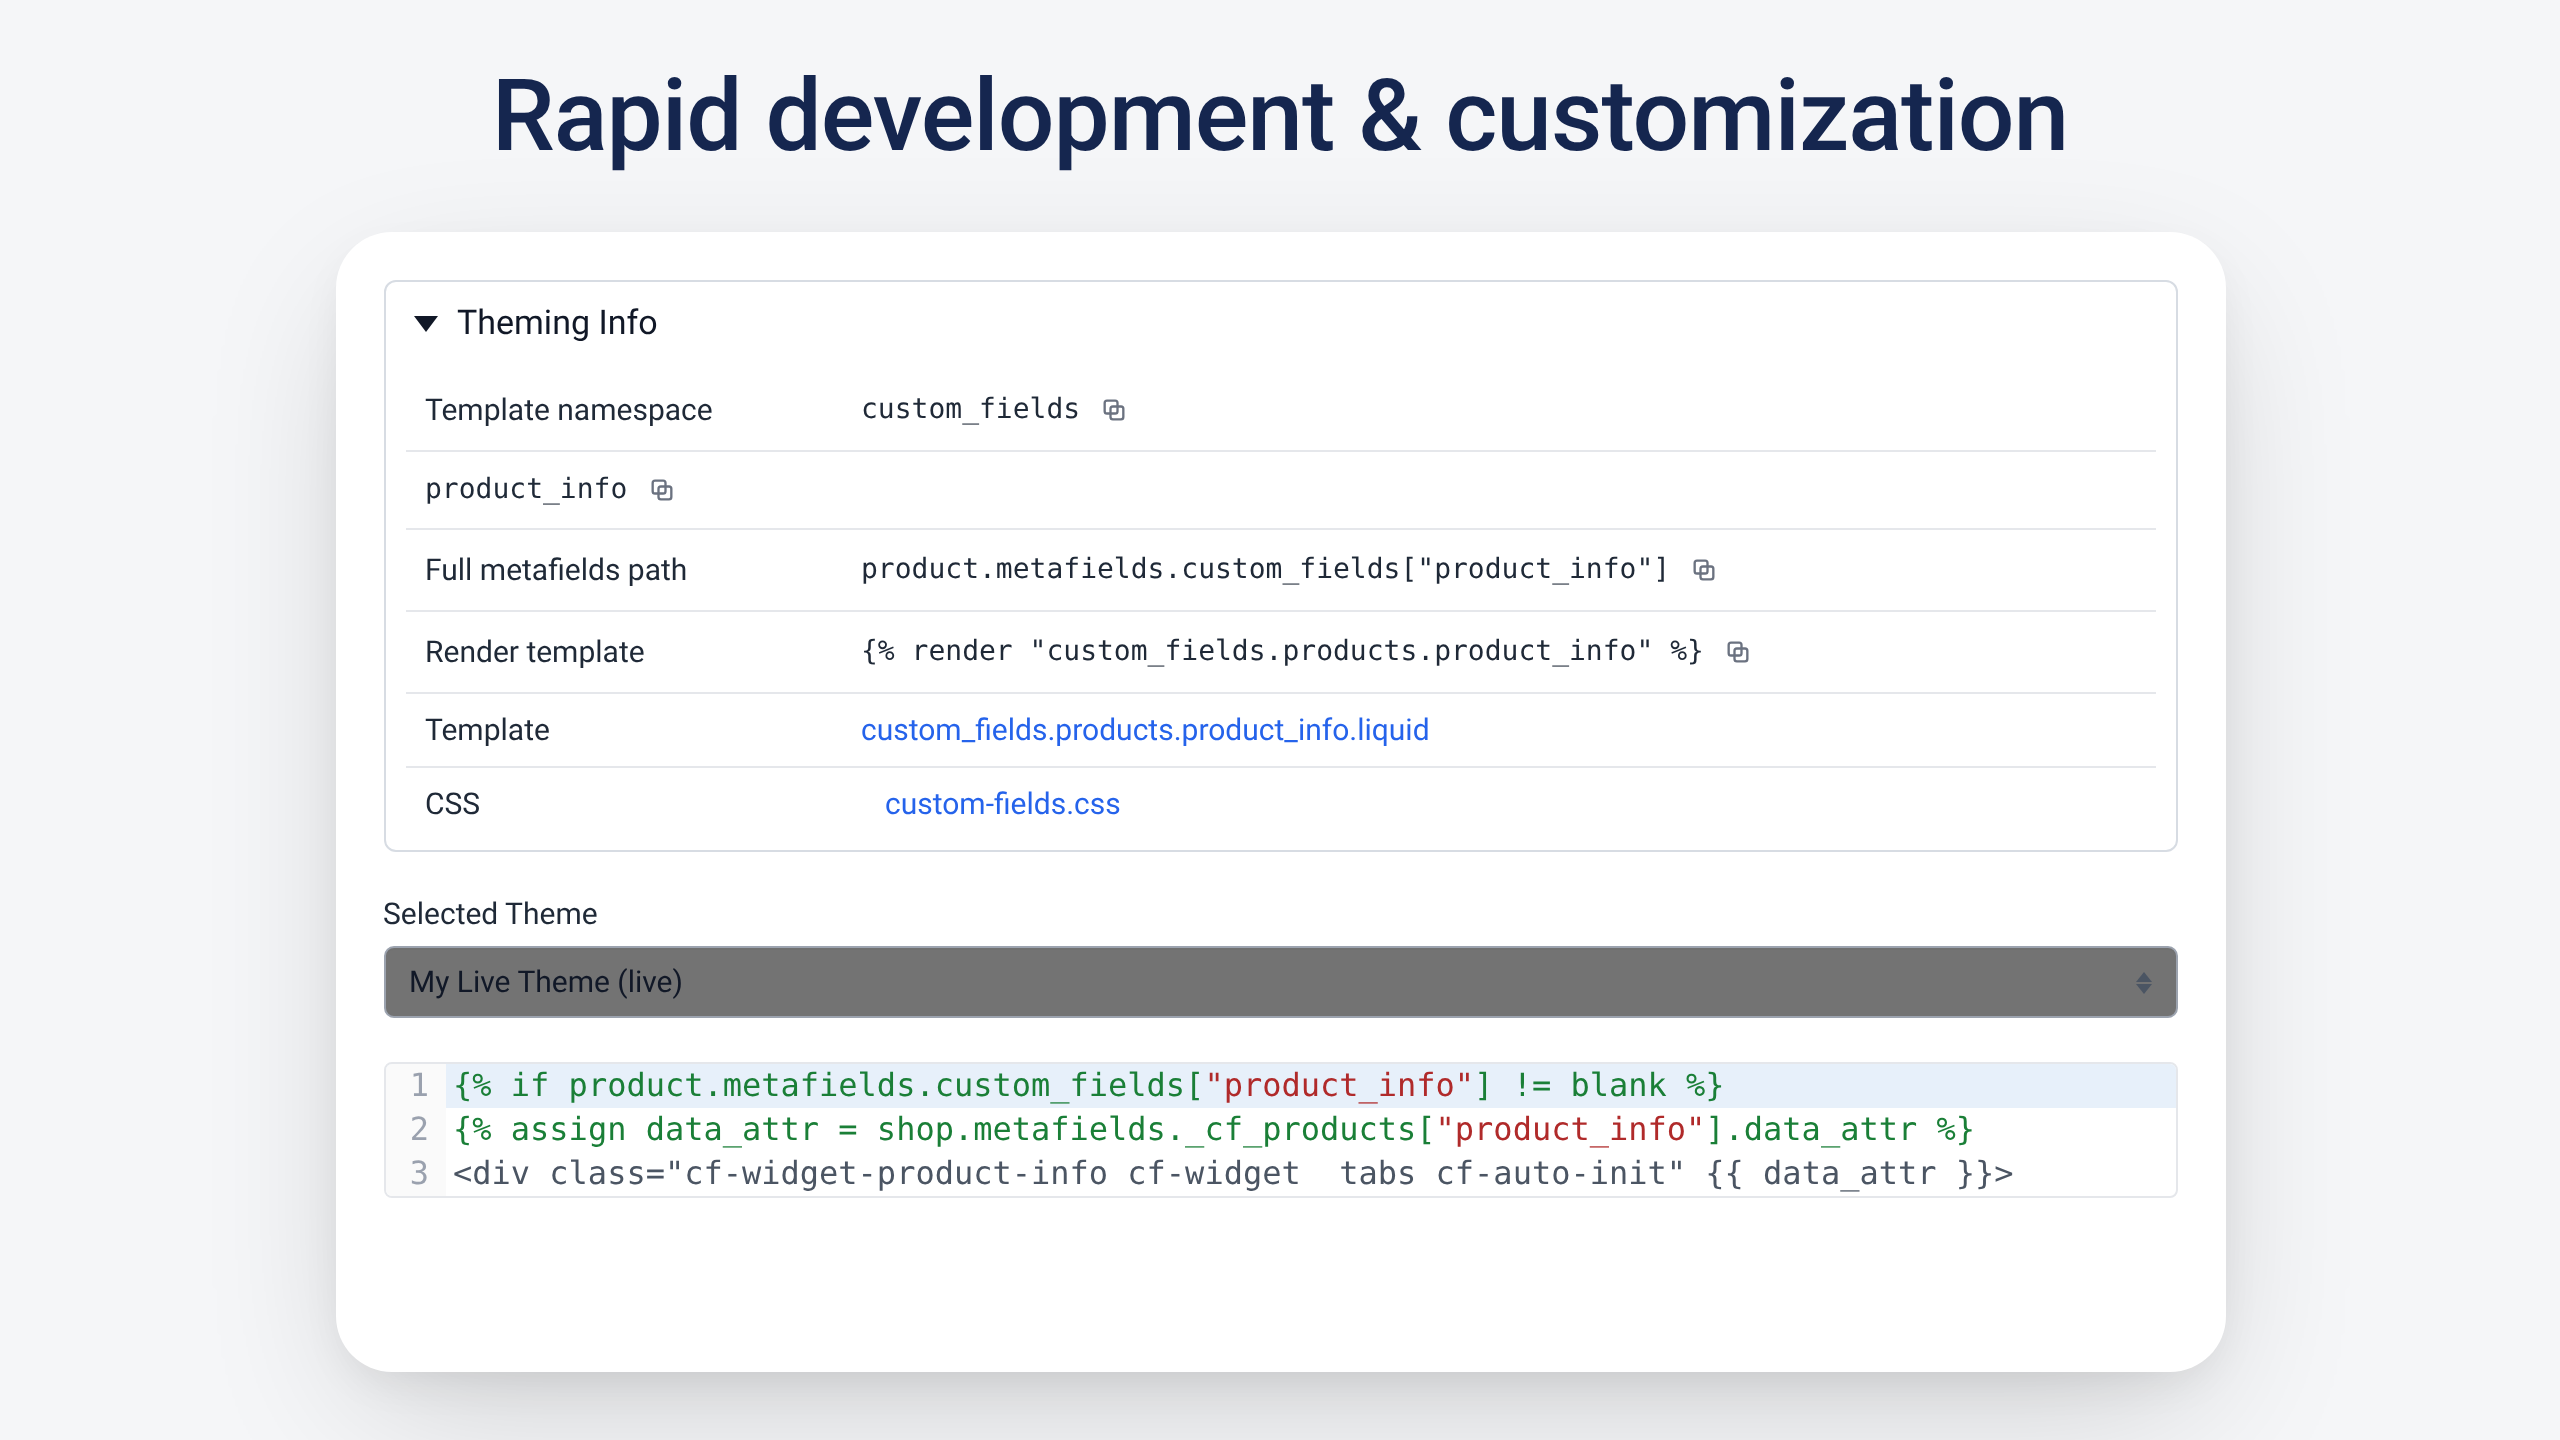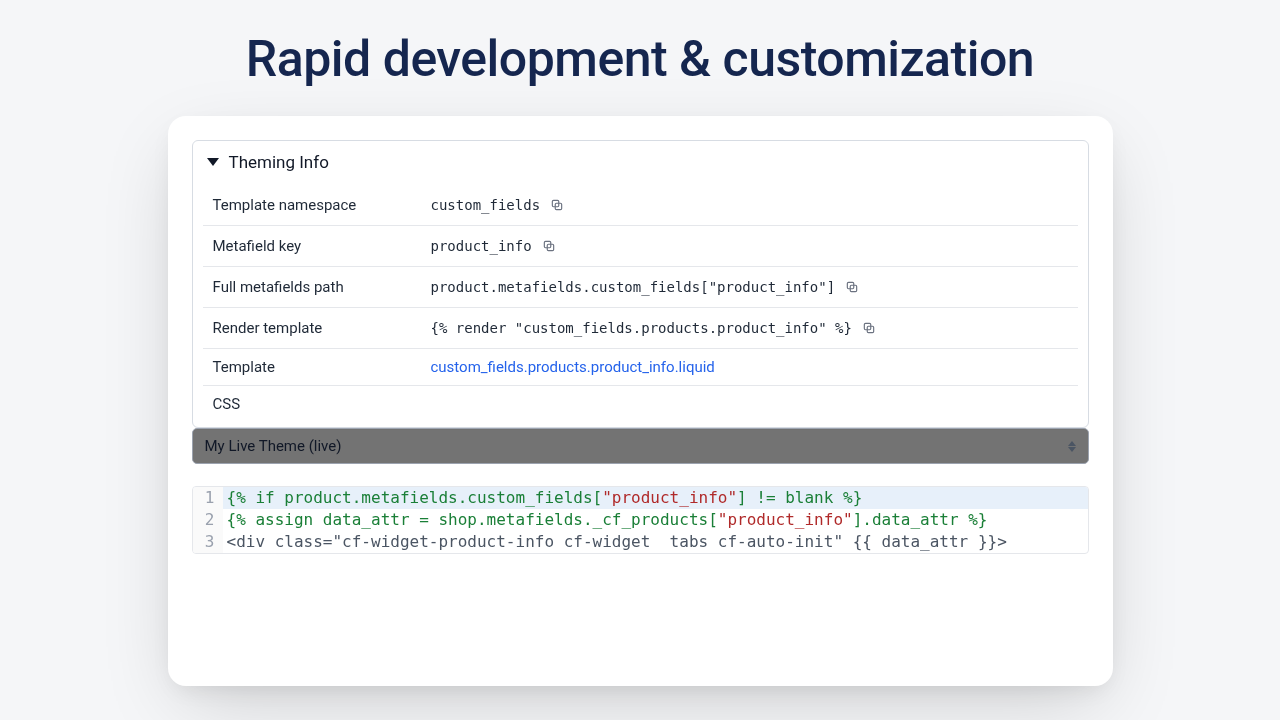--- a/index.html
+++ b/index.html
@@ -16,21 +16,21 @@
     font-weight: 500;
     letter-spacing: -0.5px;
     color: #15264f;
     margin-top: 30px;
     margin-bottom: 28px;
   }
   .card {
     width: 945px;
     margin: 0 auto;
     background: #ffffff;
-    border-radius: 18px;
+    border-radius: 28px;
     box-shadow: 0 25px 80px -15px rgba(0,0,0,0.18), 0 8px 25px -8px rgba(0,0,0,0.1);
     padding: 24px 24px 0 24px;
     overflow: hidden;
     height: 570px;
   }
   .panel {
     border: 1px solid #d7dce3;
     border-radius: 6px;
     overflow: hidden;
   }
@@ -166,21 +166,20 @@
         <span class="copy-icon">
           <svg viewBox="0 0 24 24" fill="none" stroke="currentColor" stroke-width="2">
               <rect x="9" y="9" width="11" height="11" rx="2"></rect>
               <rect x="4" y="4" width="11" height="11" rx="2"></rect>
             </svg>
         </span>
       </div>
     </div>
 
     <div class="row">
-      <div class="row-label">Metafield key</div>
       <div class="row-value">
         <code class="mono">product_info</code>
         <span class="copy-icon">
           <svg viewBox="0 0 24 24" fill="none" stroke="currentColor" stroke-width="2">
               <rect x="9" y="9" width="11" height="11" rx="2"></rect>
               <rect x="4" y="4" width="11" height="11" rx="2"></rect>
             </svg>
         </span>
       </div>
     </div>
@@ -214,23 +213,27 @@
 
     <div class="row tight">
       <div class="row-label">Template</div>
       <div class="row-value">
         <a href="#" class="link">custom_fields.products.product_info.liquid</a>
       </div>
     </div>
 
     <div class="row tight" style="padding-bottom:14px;gap:12px;">
       <div class="row-label">CSS</div>
+      <div class="row-value">
+        <a href="#" class="link">custom-fields.css</a>
+      </div>
     </div>
   </div>
 
+  <div class="section-label">Selected Theme</div>
   <div class="select">
     <span>My Live Theme (live)</span>
     <span class="select-caret">
       <span class="caret-up"></span>
         <span class="caret-down"></span>
     </span>
   </div>
 
   <div class="code-block">
     <div class="code-line highlight">

